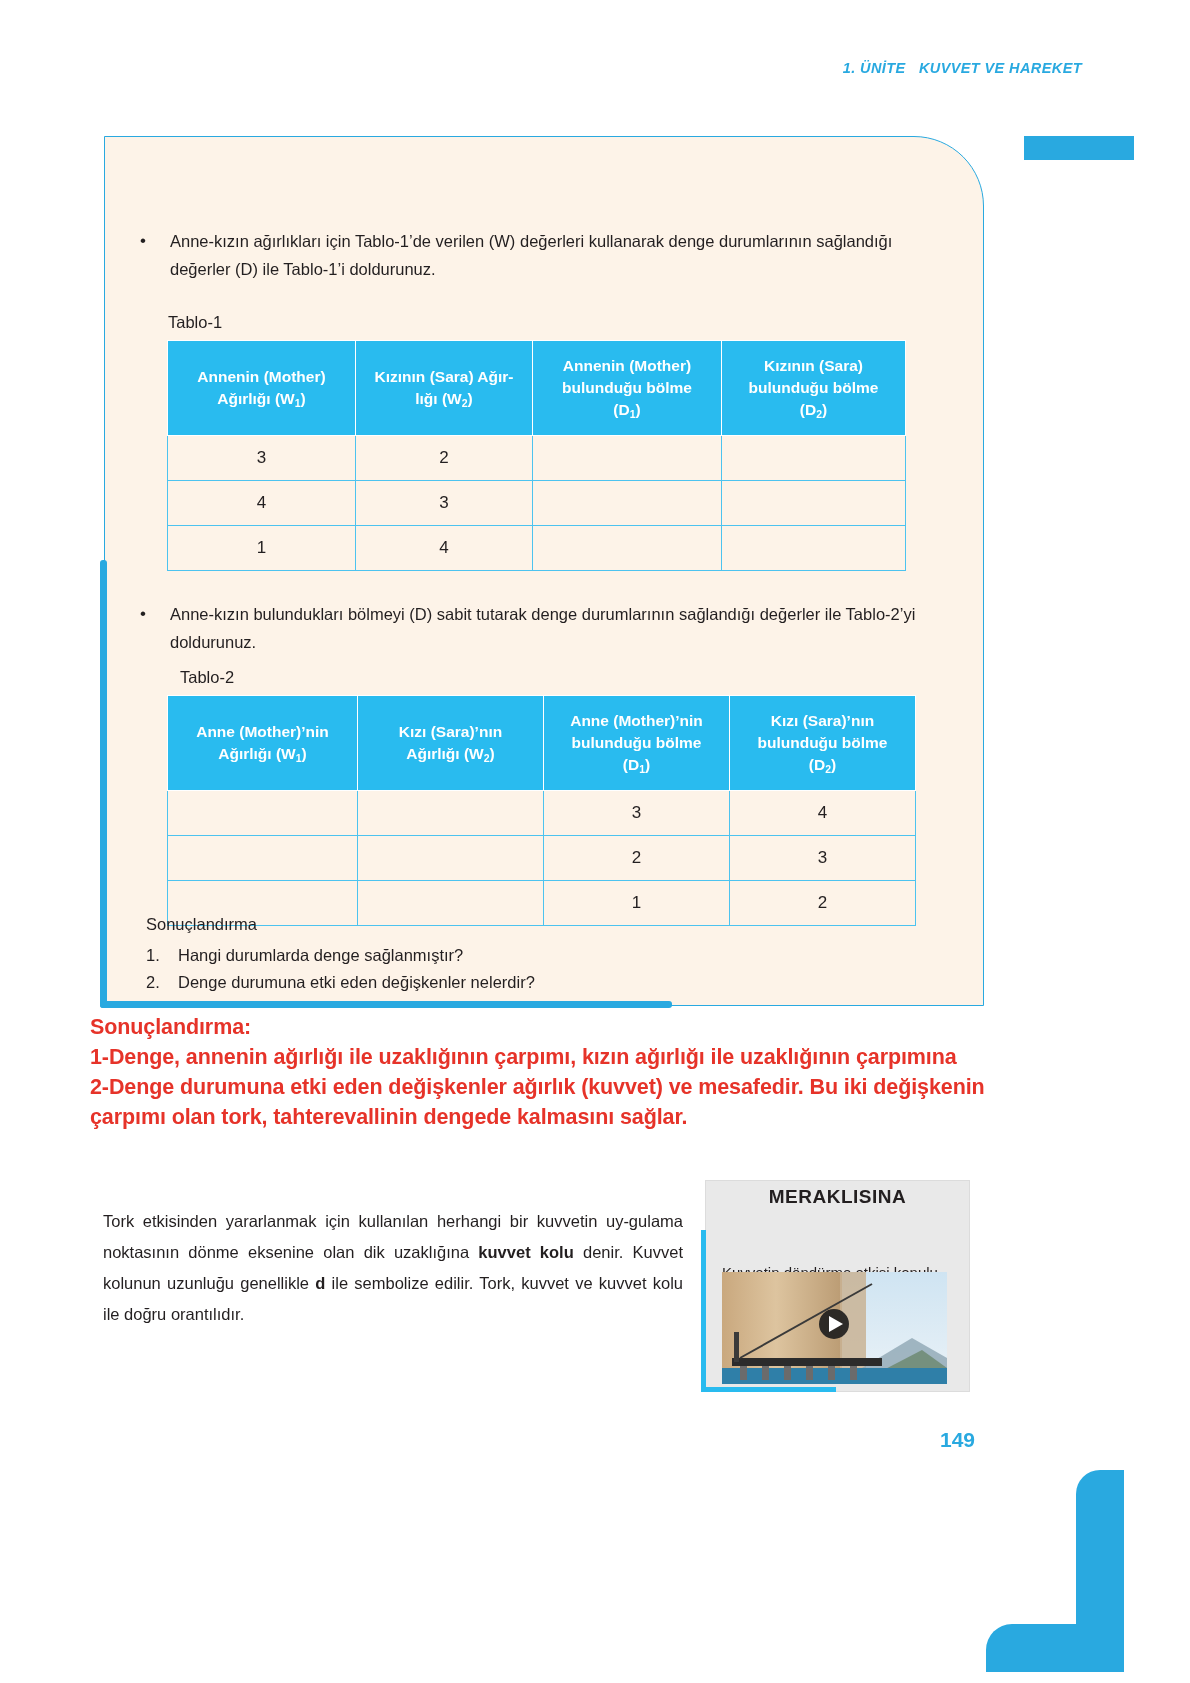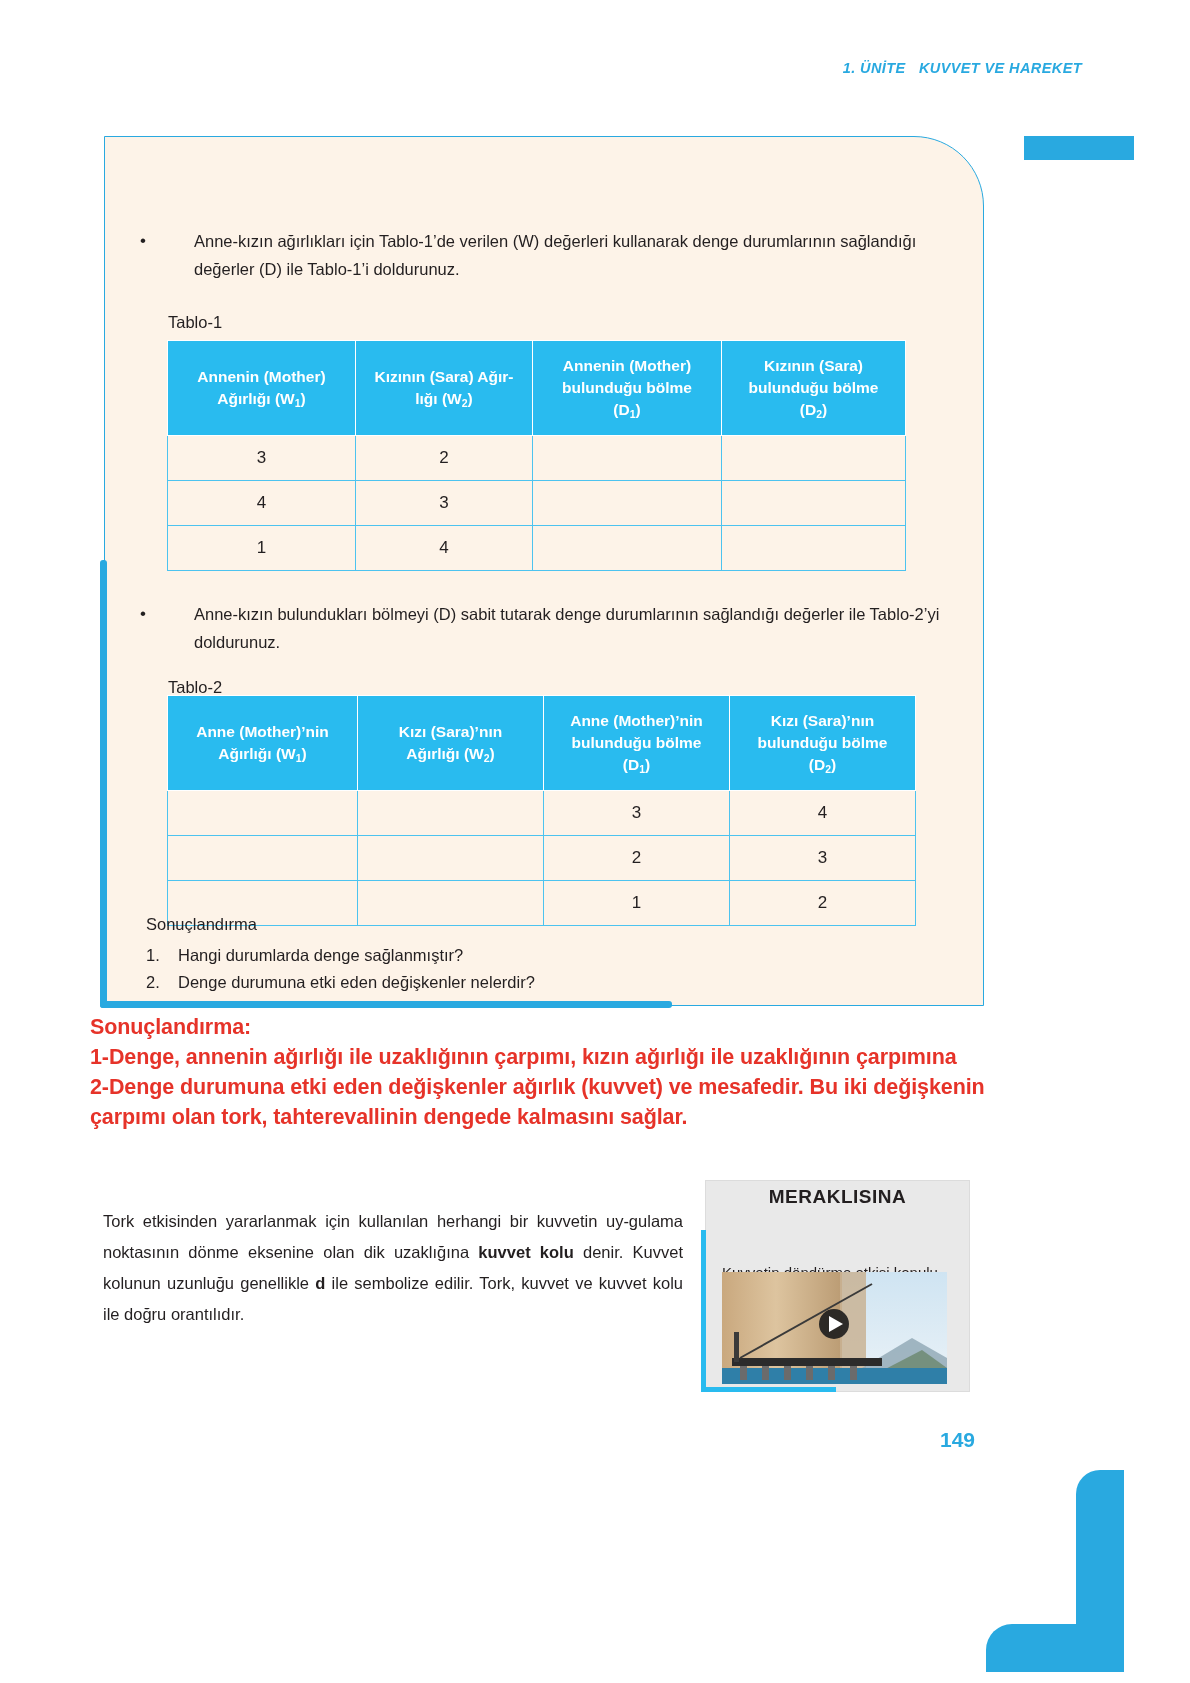--- a/index.html
+++ b/index.html
@@ -79,34 +79,33 @@
   .bullet-dot {
     font-size: 17px;
     line-height: 28px;
     color: #231f20;
     flex: 0 0 auto;
   }
   .bullet-text {
     font-size: 16.5px;
     line-height: 28px;
     color: #231f20;
-    margin-left: 24px;
   }
 
   #bullet-1 { left: 140px; top: 227px; width: 800px; }
   #bullet-2 { left: 140px; top: 600px; width: 810px; }
 
   
   .table-caption {
     position: absolute;
     font-size: 16.5px;
     color: #231f20;
   }
   #caption-1 { left: 168px; top: 313px; }
-  #caption-2 { left: 168px; top: 668px; margin-top: 10px; }
+  #caption-2 { left: 180px; top: 668px; }
 
   
   table.data-table {
     position: absolute;
     border-collapse: collapse;
     table-layout: fixed;
   }
   #table-1 { left: 167px; top: 340px; width: 738px; }
   #table-2 { left: 167px; top: 695px; width: 748px; }
 

